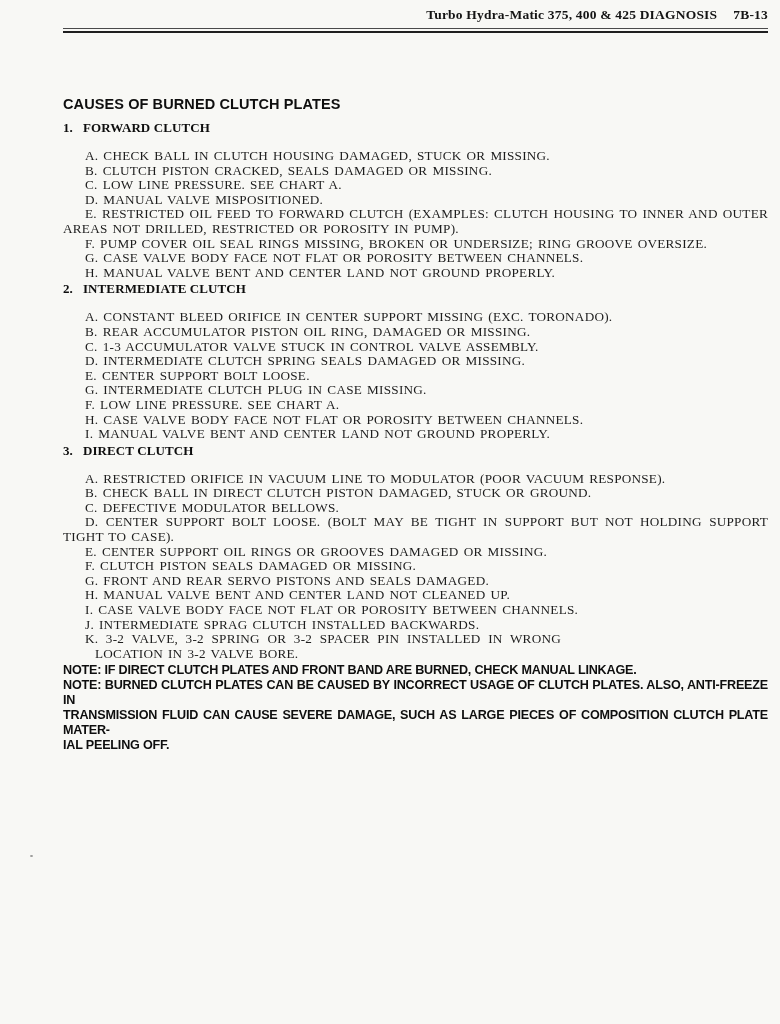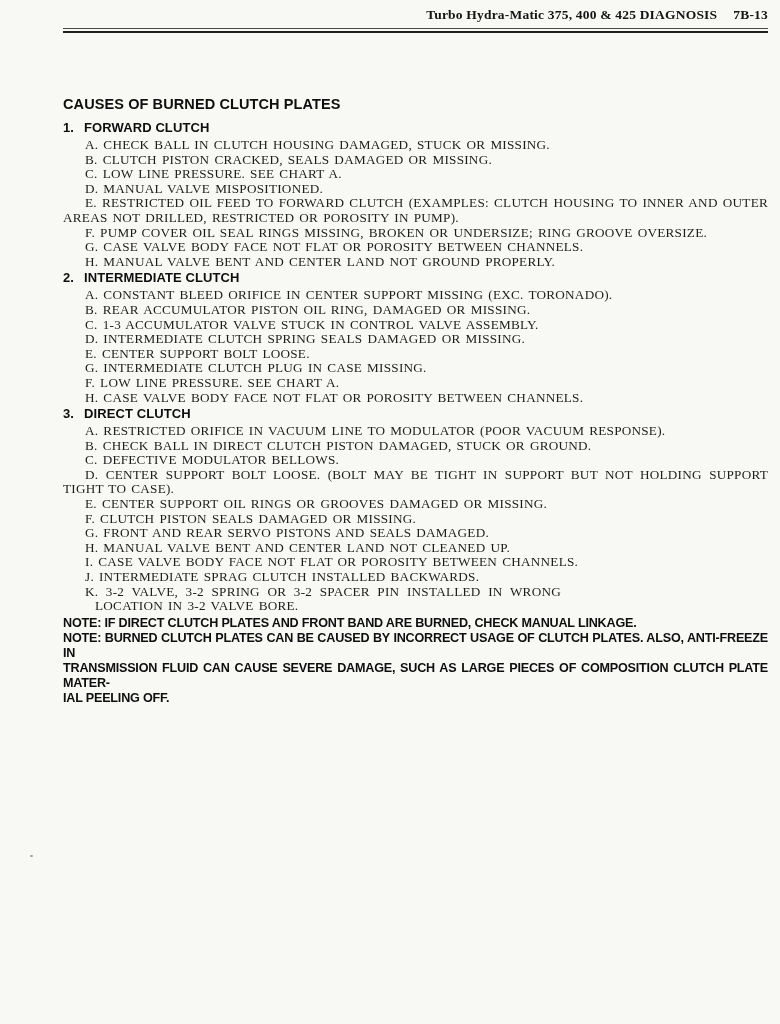--- a/index.html
+++ b/index.html
@@ -33,26 +33,26 @@
   .doc-title{
     margin-top:63px;margin-bottom:9px;
     text-align:left;
     font-family:"Liberation Sans", sans-serif;
     font-weight:bold;font-size:14.5px;line-height:16px;
     color:#0e0e0e;letter-spacing:.1px;
   }
   
   .section{margin-top:2px;}
   .section-heading{
-    font-family:Liberation Sans, sans-serif;
+    font-family:Liberation Serif, serif;
     font-weight:bold;font-size:13px;line-height:14px;
     color:#0e0e0e;letter-spacing:.1px;
   }
   .section-heading .sec-num{display:inline-block;margin-right:10px;}
-  .item-list{margin-top:3px;font-family:Liberation Serif, serif;}
+  .item-list{margin-top:14px;font-family:Liberation Serif, serif;}
   .item{
     margin:0;padding-left:22px;
     font-size:13.2px;line-height:14.6px;
     letter-spacing:.25px;word-spacing:1.5px;
     color:#1d1d1d;
   }
   .item.stretch{text-align:justify;text-align-last:justify;}
   .item.cont{padding-left:0;}
   .item.cont-deep{padding-left:32px;}
   .item.spread{word-spacing:4px;}
@@ -107,20 +107,21 @@
     </div>
     <div class="item-list">
       <p class="item">A. CONSTANT BLEED ORIFICE IN CENTER SUPPORT MISSING (EXC. TORONADO).</p>
       <p class="item">B. REAR ACCUMULATOR PISTON OIL RING, DAMAGED OR MISSING.</p>
       <p class="item">C. 1-3 ACCUMULATOR VALVE STUCK IN CONTROL VALVE ASSEMBLY.</p>
       <p class="item">D. INTERMEDIATE CLUTCH SPRING SEALS DAMAGED OR MISSING.</p>
       <p class="item">E. CENTER SUPPORT BOLT LOOSE.</p>
       <p class="item">G. INTERMEDIATE CLUTCH PLUG IN CASE MISSING.</p>
       <p class="item">F. LOW LINE PRESSURE. SEE CHART A.</p>
       <p class="item">H. CASE VALVE BODY FACE NOT FLAT OR POROSITY BETWEEN CHANNELS.</p>
+      <p class="item">I. MANUAL VALVE BENT AND CENTER LAND NOT GROUND PROPERLY.</p>
     </div>
   </div>
 
   <div class="section">
     <div class="section-heading">
       <span class="sec-num">3.</span><span>DIRECT CLUTCH</span>
     </div>
     <div class="item-list">
       <p class="item">A. RESTRICTED ORIFICE IN VACUUM LINE TO MODULATOR (POOR VACUUM RESPONSE).</p>
       <p class="item">B. CHECK BALL IN DIRECT CLUTCH PISTON DAMAGED, STUCK OR GROUND.</p>

